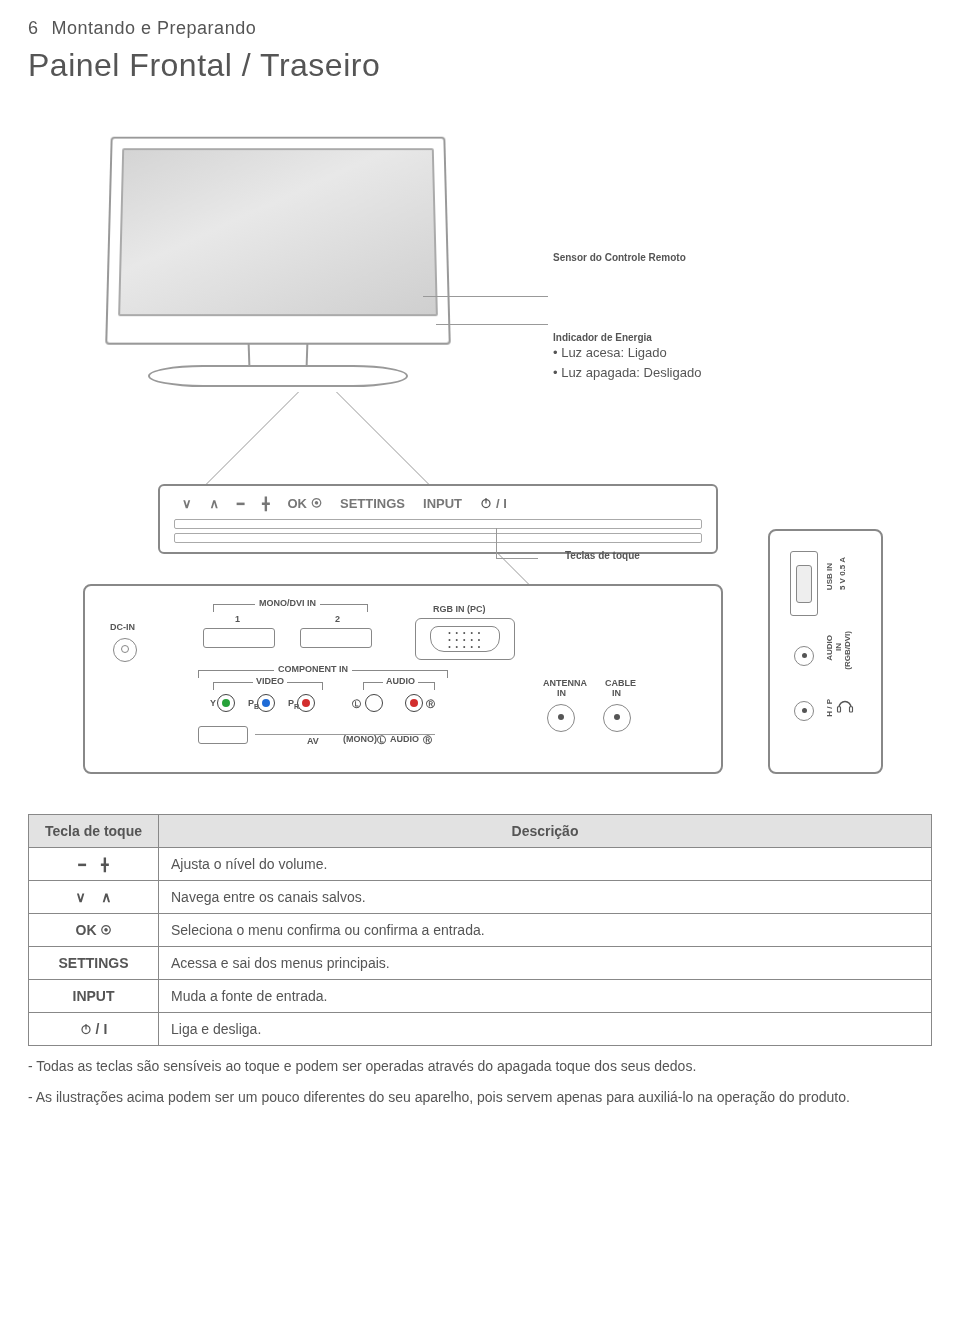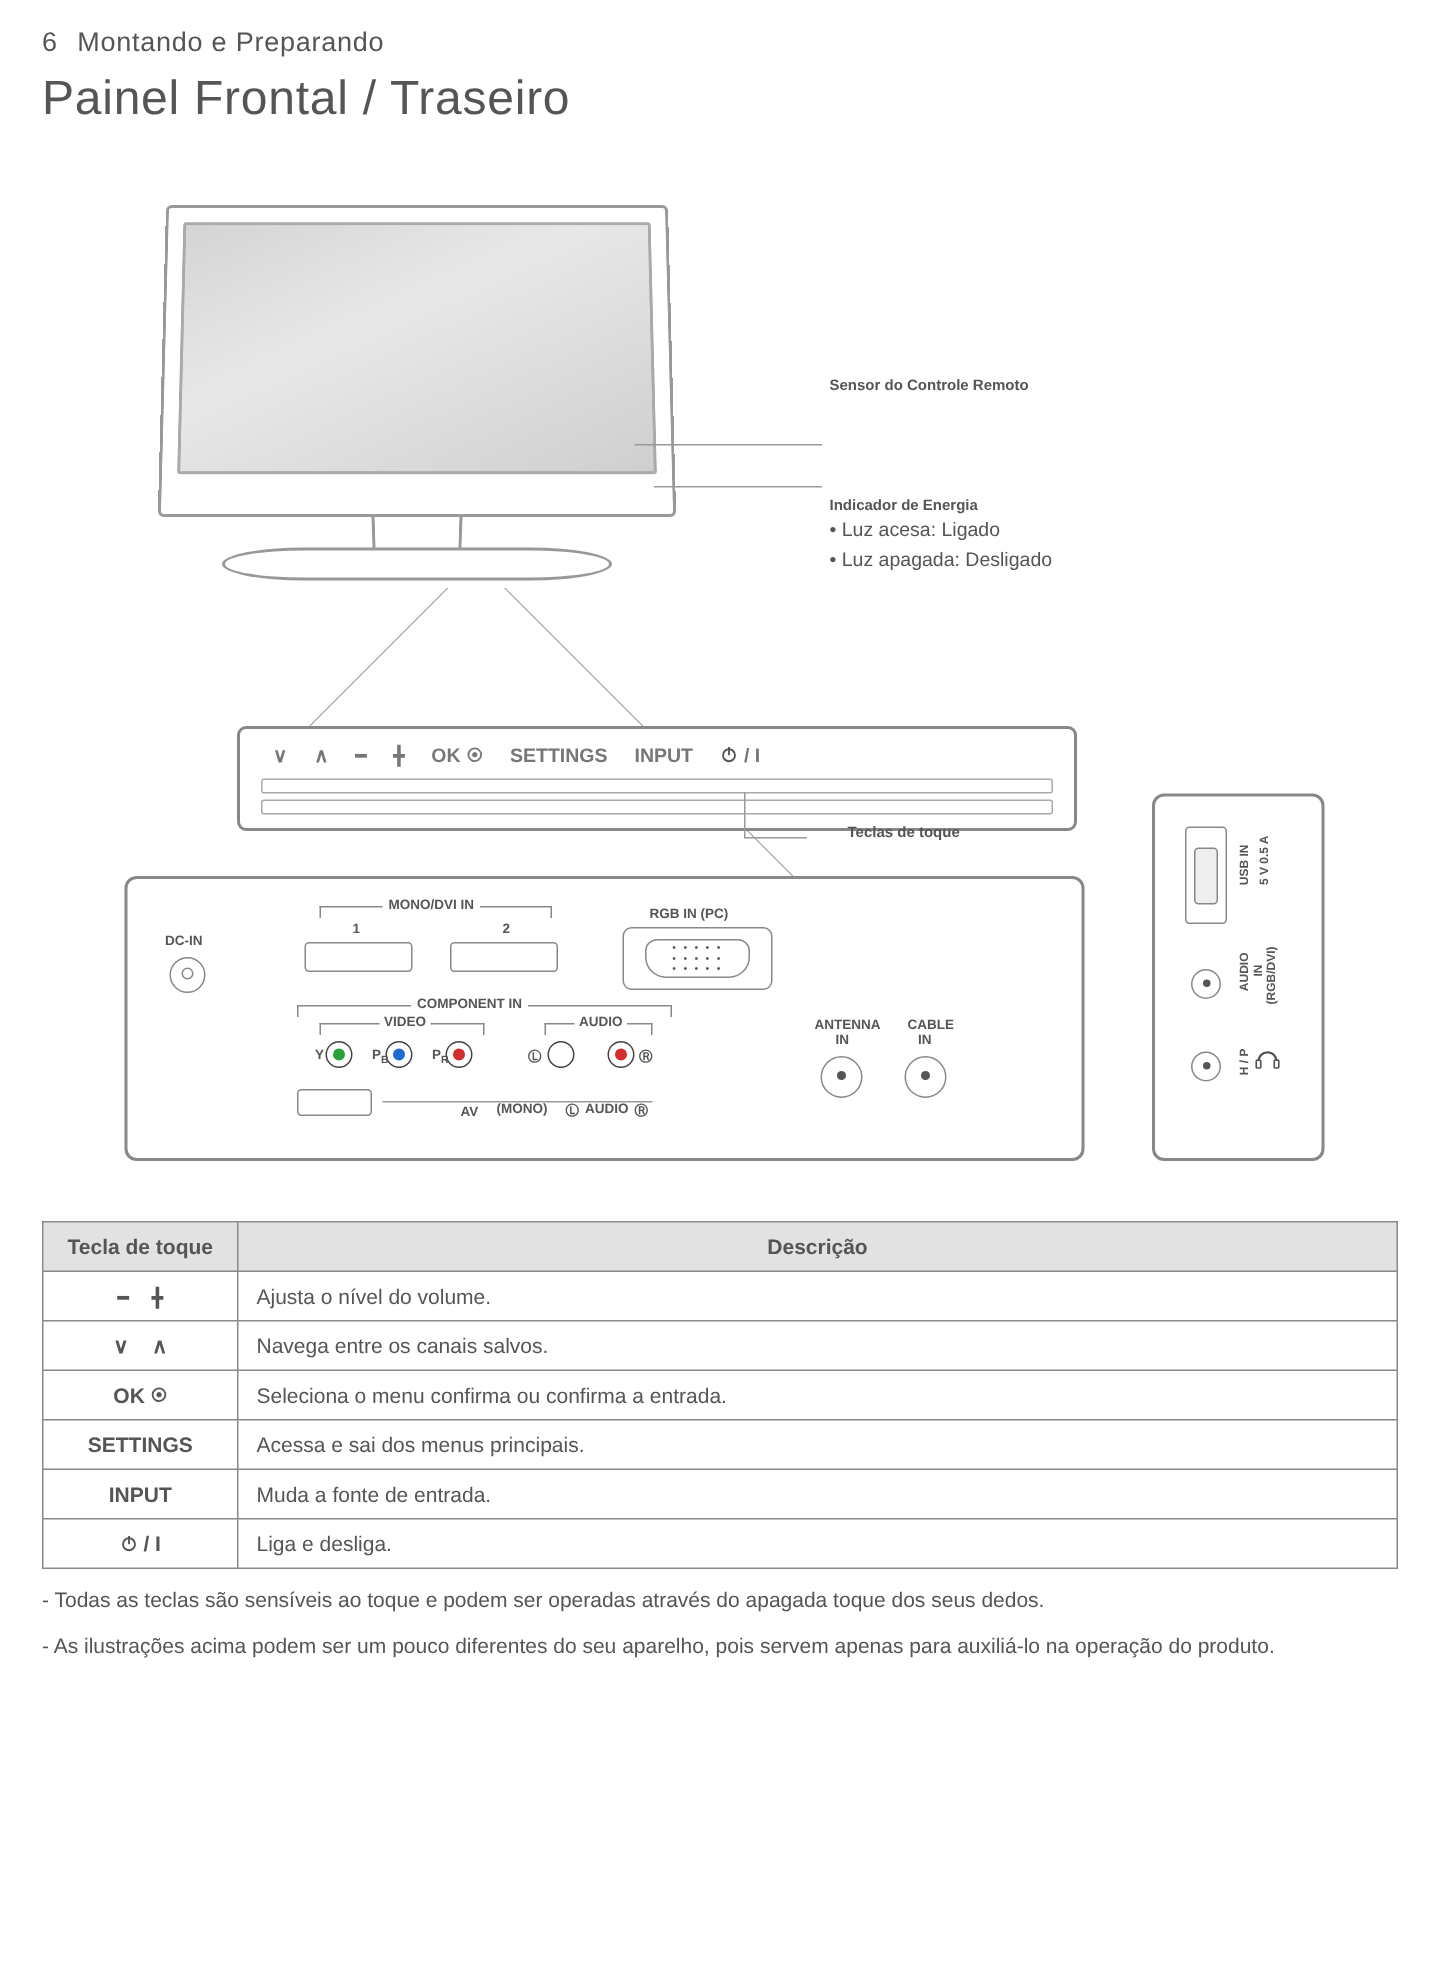--- a/index.html
+++ b/index.html
@@ -325,21 +325,21 @@
       </div>
     <div class="port-label" style="left:267px; top:112px;">Ⓛ</div>
     <div class="rca-dot" style="left:320px; top:108px;">
         <div class="inner" style="background:#d22e2e;"></div>
       </div>
     <div class="port-label" style="left:341px; top:112px;">Ⓡ</div>
 
     <div class="port-label" style="left:120px; top:146px;">VIDEO</div>
     <div class="port-hole" style="left:113px; top:140px; width:50px; height:18px;"></div>
     <div class="port-label" style="left:222px; top:150px;">AV</div>
-    <div class="port-label" style="left:246px; top:148px;text-align:center;">(MONO)</div>
+    <div class="port-label" style="left:258px; top:148px;text-align:center;">(MONO)</div>
     <div class="port-label" style="left:292px; top:148px;">Ⓛ</div>
     <div class="port-label" style="left:305px; top:148px;">AUDIO</div>
     <div class="port-label" style="left:338px; top:148px;">Ⓡ</div>
     <div style="position:absolute;left:170px;top:148px;width:180px;height:1px;background:#999;"></div>
 
     <div class="port-label" style="left:458px; top:92px;">ANTENNA</div>
     <div class="port-label" style="left:472px; top:102px;">IN</div>
     <div class="port-circle" style="left:462px; top:118px; width:28px;height:28px;">
       <div style="width:6px;height:6px;border-radius:50%;background:#555;margin:9px auto;"></div>
     </div>

